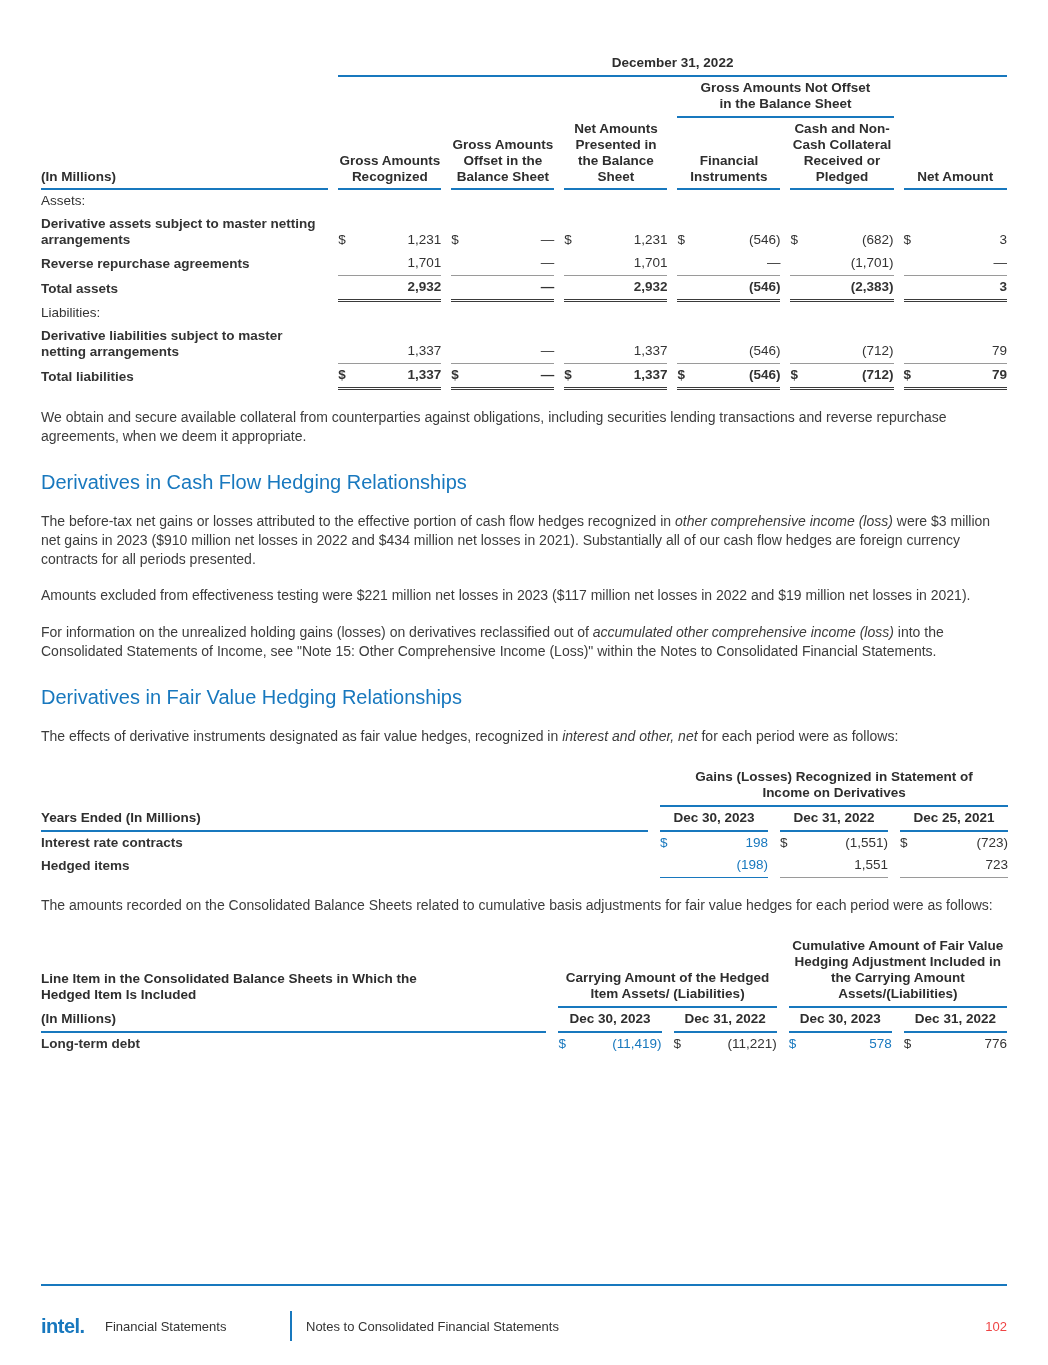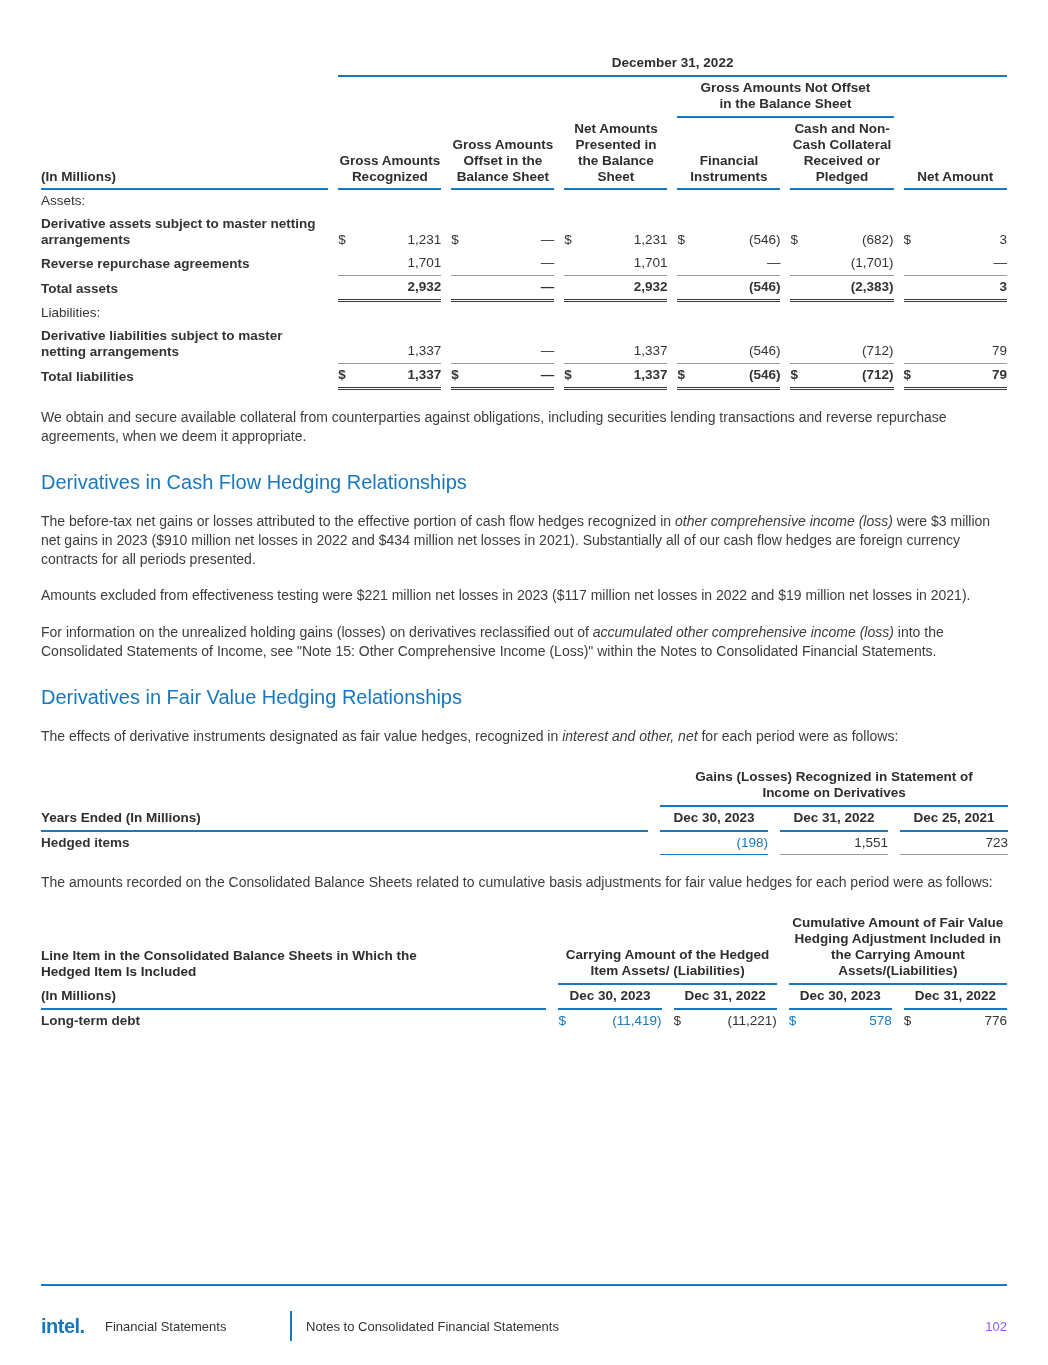--- a/index.html
+++ b/index.html
@@ -39,21 +39,21 @@
   .tbl-wrap1{margin-top:16px;}
   .tbl-wrap2{margin-top:20px;}
   .tbl-wrap3{margin-top:20px;}
 
   
   .footer{margin-top:auto;border-top:2px solid var(--accent);padding-top:25px;display:flex;align-items:center;width:966px;}
   .logo{color:var(--accent);font-size:20px;font-weight:700;letter-spacing:-0.5px;width:64px;}
   .footer-section{font-size:13px;color:#333;width:185px;}
   .vbar{width:2px;height:30px;background:var(--accent);margin-right:14px;}
   .footer-notes{font-size:13px;color:#333;}
-  .footer-page{margin-left:auto;font-size:13px;color:#8b5cf6;}
+  .footer-page{margin-left:auto;font-size:13px;color:#ef4444;}
 </style>
 </head>
 <body>
 
 <div class="page">
 
   <div class="tbl-wrap1">
     <table class="t">
       <colgroup>
         <col style="width:287px">
@@ -260,20 +260,32 @@
         </th>
       </tr>
       <tr>
         <th class="hlbl bb">Years Ended (In Millions)</th>
         <td></td>
             <th colspan="2" class="ctr bb">Dec 30, 2023</th>
         <td></td>
             <th colspan="2" class="ctr bb">Dec 31, 2022</th>
         <td></td>
             <th colspan="2" class="ctr bb">Dec 25, 2021</th>
+      </tr>
+      <tr>
+        <td class="lbl">Interest rate contracts</td>
+        <td></td>
+            <td class="d blue">$</td>
+            <td class="v blue">198</td>
+        <td></td>
+            <td class="d">$</td>
+            <td class="v">(1,551)</td>
+        <td></td>
+            <td class="d">$</td>
+            <td class="v">(723)</td>
       </tr>
       <tr>
         <td class="lbl">Hedged items</td>
         <td></td>
             <td class="d sb"></td>
             <td class="v sb blue">(198)</td>
         <td></td>
             <td class="d sg"></td>
             <td class="v sg">1,551</td>
         <td></td>

